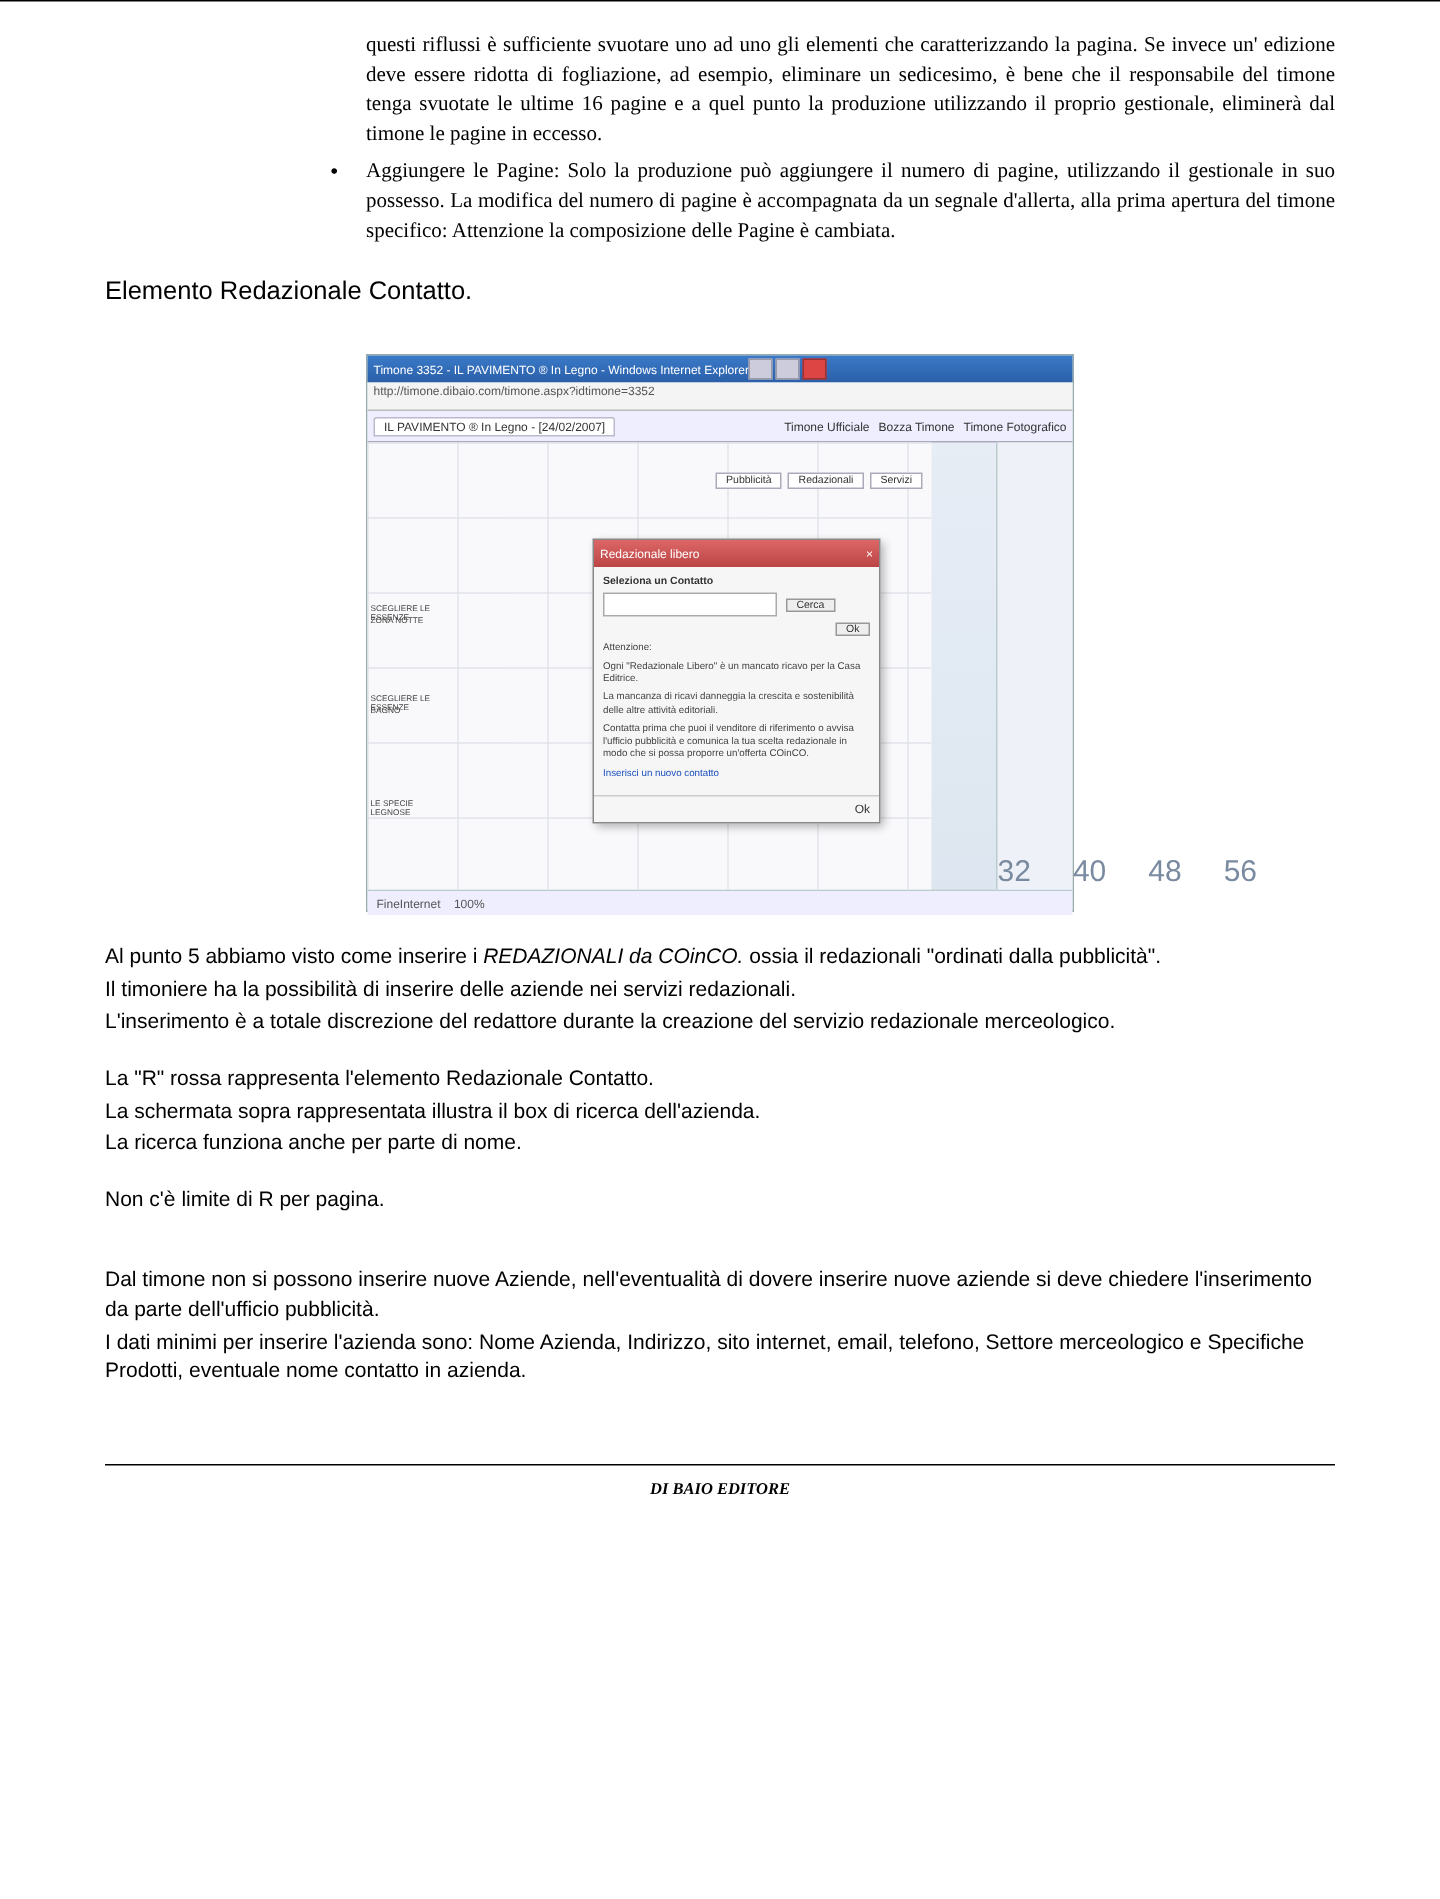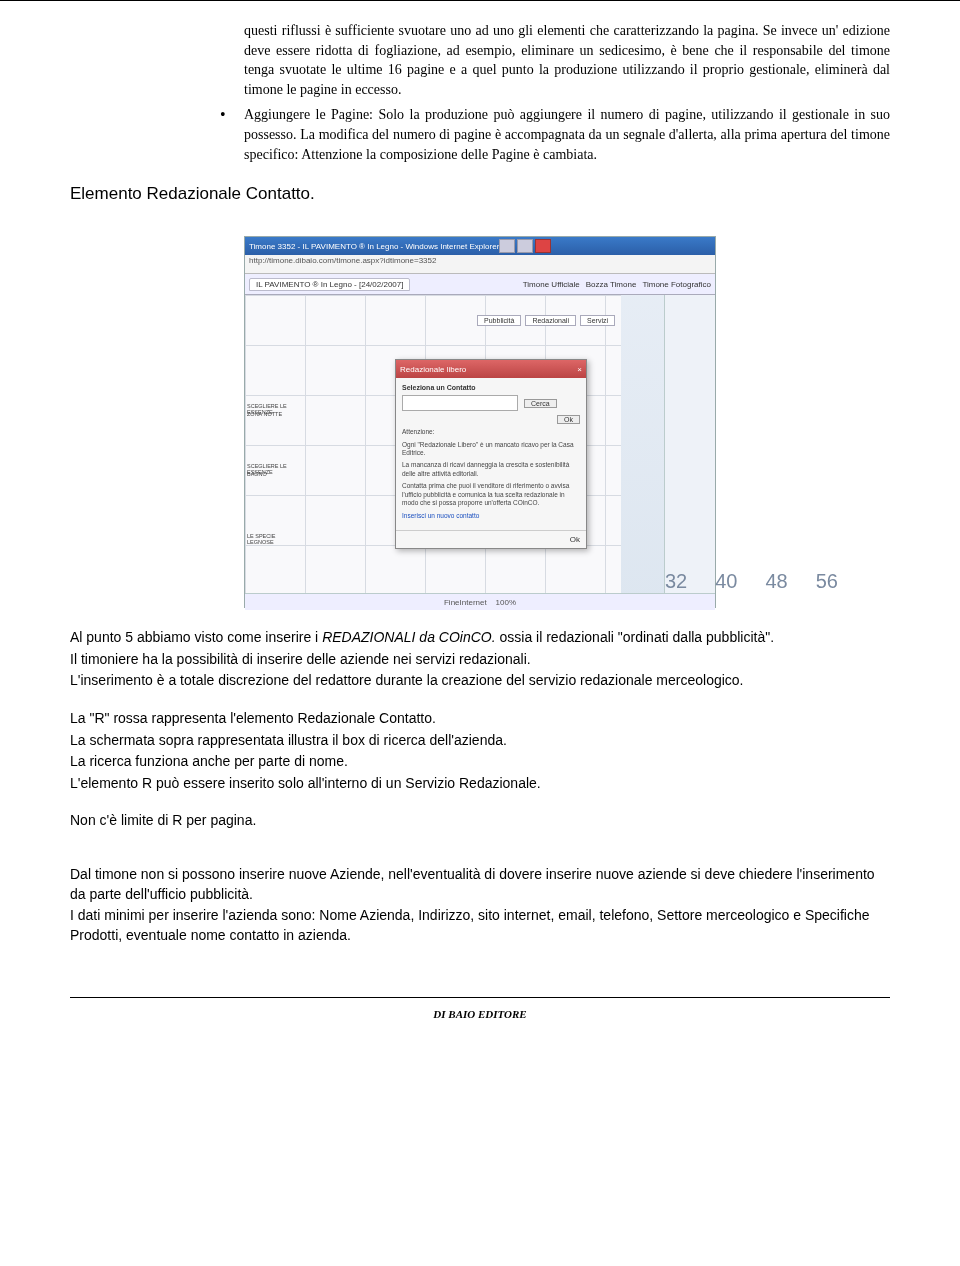--- a/index.html
+++ b/index.html
@@ -150,21 +150,21 @@
   }
   .ss-dlg-body .small { font-size:6.5px; line-height:1.3; color:#444; }
   .ss-dlg-body .link { color:#1a4fbf; }
   .ss-dlg-foot {
     border-top:1px solid #ccc;
     padding:4px 6px;
     text-align:right;
   }
   .ss-status {
     height:16px; background:#eef; border-top:1px solid #bcc;
-    display:flex; justify-content:center; align-items:center;
+    display:flex; justify-content:flex-start; align-items:center;
     padding:0 6px; color:#555;
   }
   .body-text p {
     margin: 0 0 2px 0;
     line-height: 1.4;
   }
   .body-text .gap { height: 16px; }
   .footer-rule {
     border-top: 1px solid #000;
     margin: 30px 70px 0 70px;
@@ -282,21 +282,20 @@
   <div class="body-text">
     <p>
       <span>Al punto 5 abbiamo visto come inserire i </span><i>REDAZIONALI da COinCO.</i><span> ossia il redazionali "ordinati dalla pubblicità".</span>
     </p>
     <p>Il timoniere ha la possibilità di inserire delle aziende nei servizi redazionali.</p>
     <p>L'inserimento è a totale discrezione del redattore durante la creazione del servizio redazionale merceologico.</p>
     <div class="gap"></div>
     <p>La "R" rossa  rappresenta l'elemento Redazionale Contatto.</p>
     <p>La schermata sopra rappresentata illustra il box di ricerca dell'azienda.</p>
     <p>La ricerca funziona anche per parte di nome.</p>
-    <p>L'elemento R può essere inserito solo all'interno di un Servizio Redazionale.</p>
     <div class="gap"></div>
     <p>Non c'è limite di R per pagina.</p>
     <div class="gap"></div>
     <div class="gap"></div>
     <p>Dal timone non si possono inserire nuove Aziende, nell'eventualità di dovere inserire nuove aziende si deve chiedere l'inserimento da parte dell'ufficio pubblicità.</p>
     <p>I dati minimi per inserire l'azienda sono: Nome Azienda, Indirizzo, sito internet, email, telefono, Settore merceologico e Specifiche Prodotti, eventuale nome contatto in azienda.</p>
   </div>
 
 </div>
 

